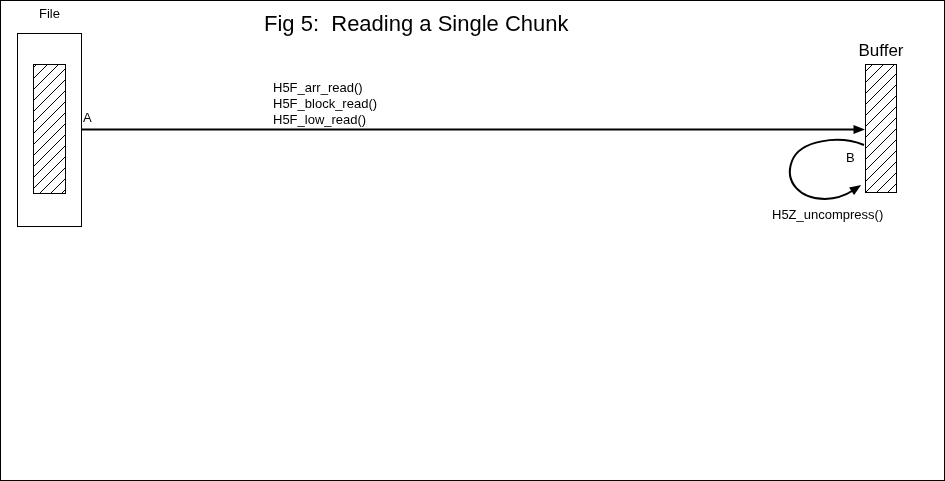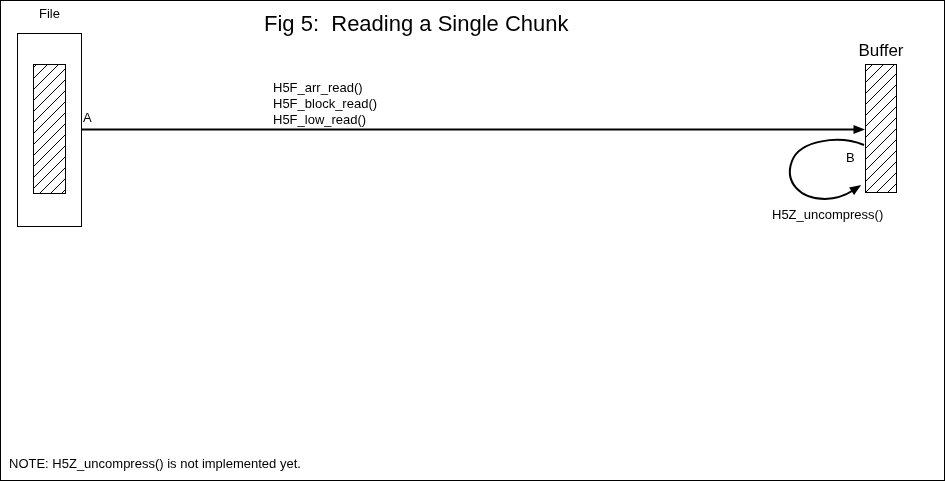--- a/index.html
+++ b/index.html
@@ -117,15 +117,14 @@
   <div class="call-stack">
     <div>H5F_arr_read()</div>
     <div>H5F_block_read()</div>
     <div>H5F_low_read()</div>
   </div>
 
   <div class="txt label-b">B</div>
 
   <div class="txt uncompress-label">H5Z_uncompress()</div>
 
-  <div class="txt note">NOTE: H5Z_uncompress() is not implemented yet.</div>
 
 </div>
 
 </body></html>

